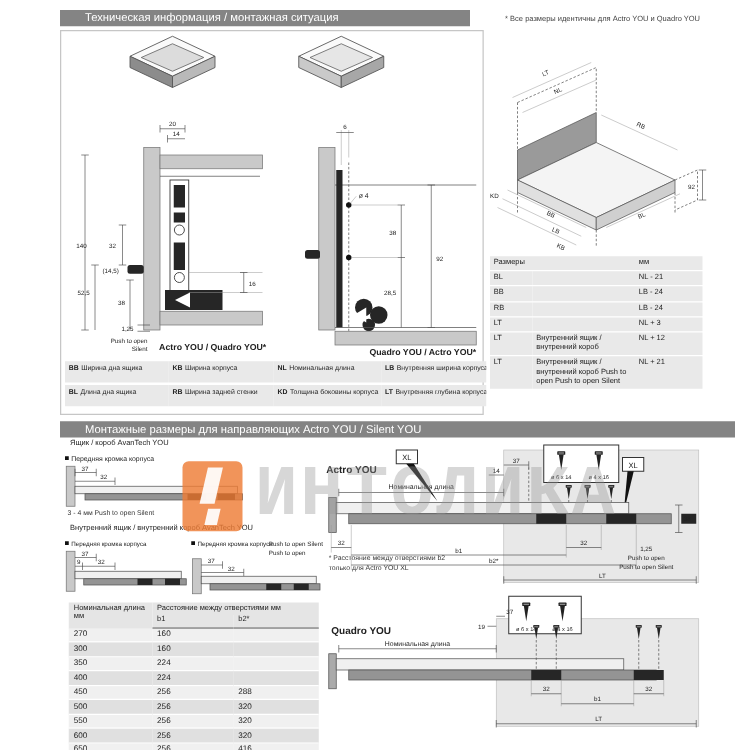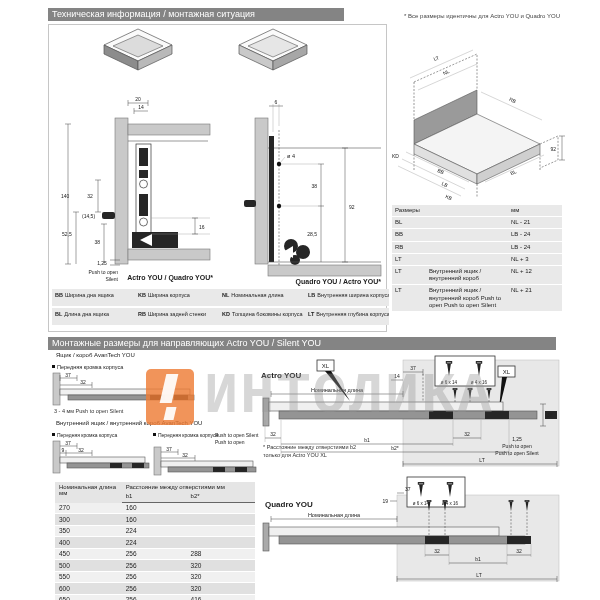--- a/index.html
+++ b/index.html
@@ -1,19 +1,19 @@
 <!DOCTYPE html>
 <html><head>
 <meta charset="utf-8">
 <style>
   html,body{margin:0;padding:0;background:#fff;}
   body{font-family:"Liberation Sans",sans-serif;color:#222;}
   .page{position:relative;width:600px;height:600px;background:#fff;overflow:hidden;}
   .abs{position:absolute;}
-  .bar{background:#848484;color:#fff;font-size:9px;line-height:13px;padding:0 4px;white-space:nowrap;overflow:hidden;}
+  .bar{background:#848484;color:#fff;font-size:9px;line-height:13px;padding:0 20px;white-space:nowrap;overflow:hidden;}
   .note{font-size:6px;color:#444;text-align:right;line-height:1.3;}
   .box{border:1px solid #c6c6c6;}
   .lbl6{font-size:6px;white-space:nowrap;color:#222;}
   .lbl55{font-size:5.5px;white-space:nowrap;color:#333;}
   .legend{display:grid;grid-template-columns:83px 84px 86px 84px;grid-auto-rows:17px;row-gap:2px;}
   .lg-cell{background:#e9e9e9;font-size:5.5px;line-height:1.1;padding:3px 2px 0 3px;white-space:nowrap;overflow:hidden;}
   .lg-code{font-weight:bold;margin-right:2px;}
   table{border-collapse:separate;}
   .dim-table{border-spacing:0 1px;width:170px;font-size:6px;}
   .dim-table td{background:#e9e9e9;padding:2px 3px;vertical-align:top;line-height:1.2;}

